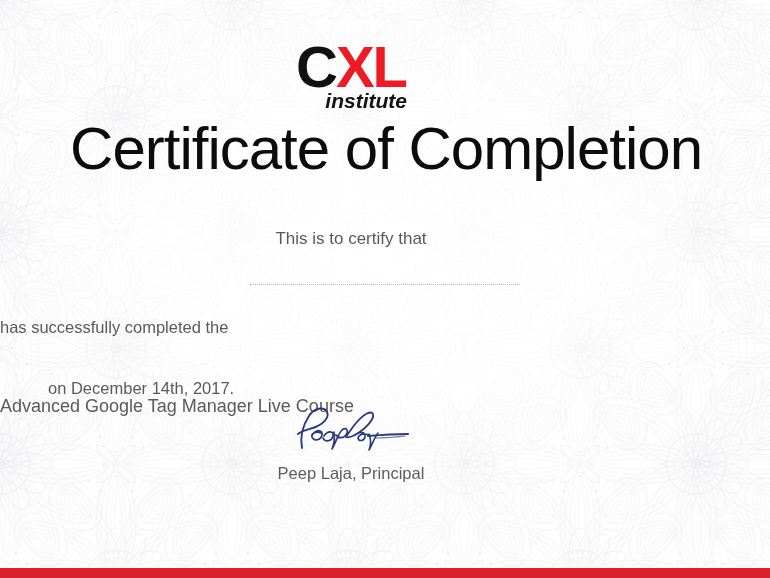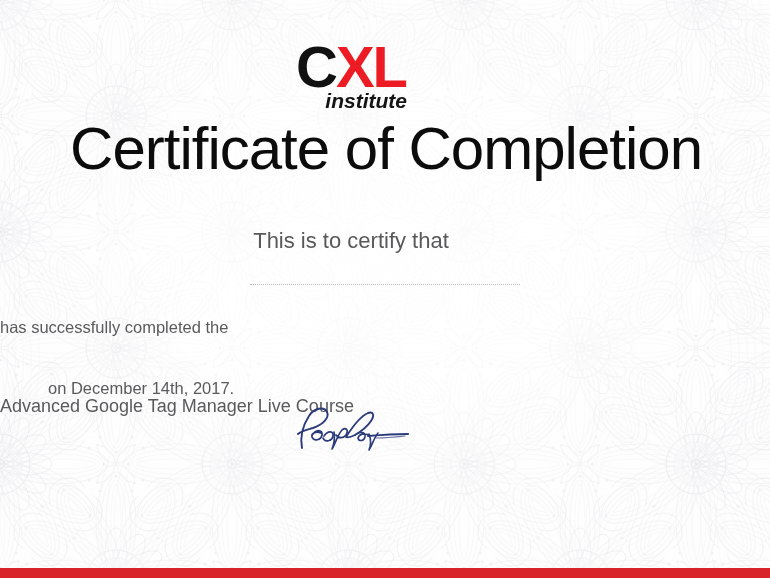--- a/index.html
+++ b/index.html
@@ -92,21 +92,21 @@
     line-height: 1;
     white-space: nowrap;
   }
 
   .certify-line {
     position: absolute;
     left: 0;
     right: 0;
     top: 230px;
     text-align: center;
-    font-size: 22px;
+    font-size: 17px;
     color: #59595b;
     line-height: 1;
   }
 
   .recipient-wrap {
     position: absolute;
     left: 0;
     right: 0;
     top: 253px;
     text-align: center;
@@ -318,18 +318,19 @@
 
           <path d="M70,33 C77,22 85,12 92,9 C97,7 99,11 95,17 C91,23 84,28 79,31 C75,33 72,34 70,33" stroke-width="1.9"></path>
 
           <path d="M79,31 C84,27 90,28 89,33 C88,37 83,38 82,34 C83,30 88,29 93,31" stroke-width="1.6"></path>
           <path d="M93,30 C95,35 95,41 93,46 C97,39 99,32 102,29" stroke-width="1.6"></path>
 
           <path d="M92,32 C104,31 118,30 132,30" stroke-width="2.1"></path>
           <path d="M100,34 C110,34 120,33 129,32" stroke-width="1.1" opacity="0.7"></path>
         </g>
       </svg>
+      <div class="signatory">Peep Laja, Principal</div>
     </div>
 
   </div>
 
   <div class="footer-bar"></div>
 </div>
 
 </body></html>

